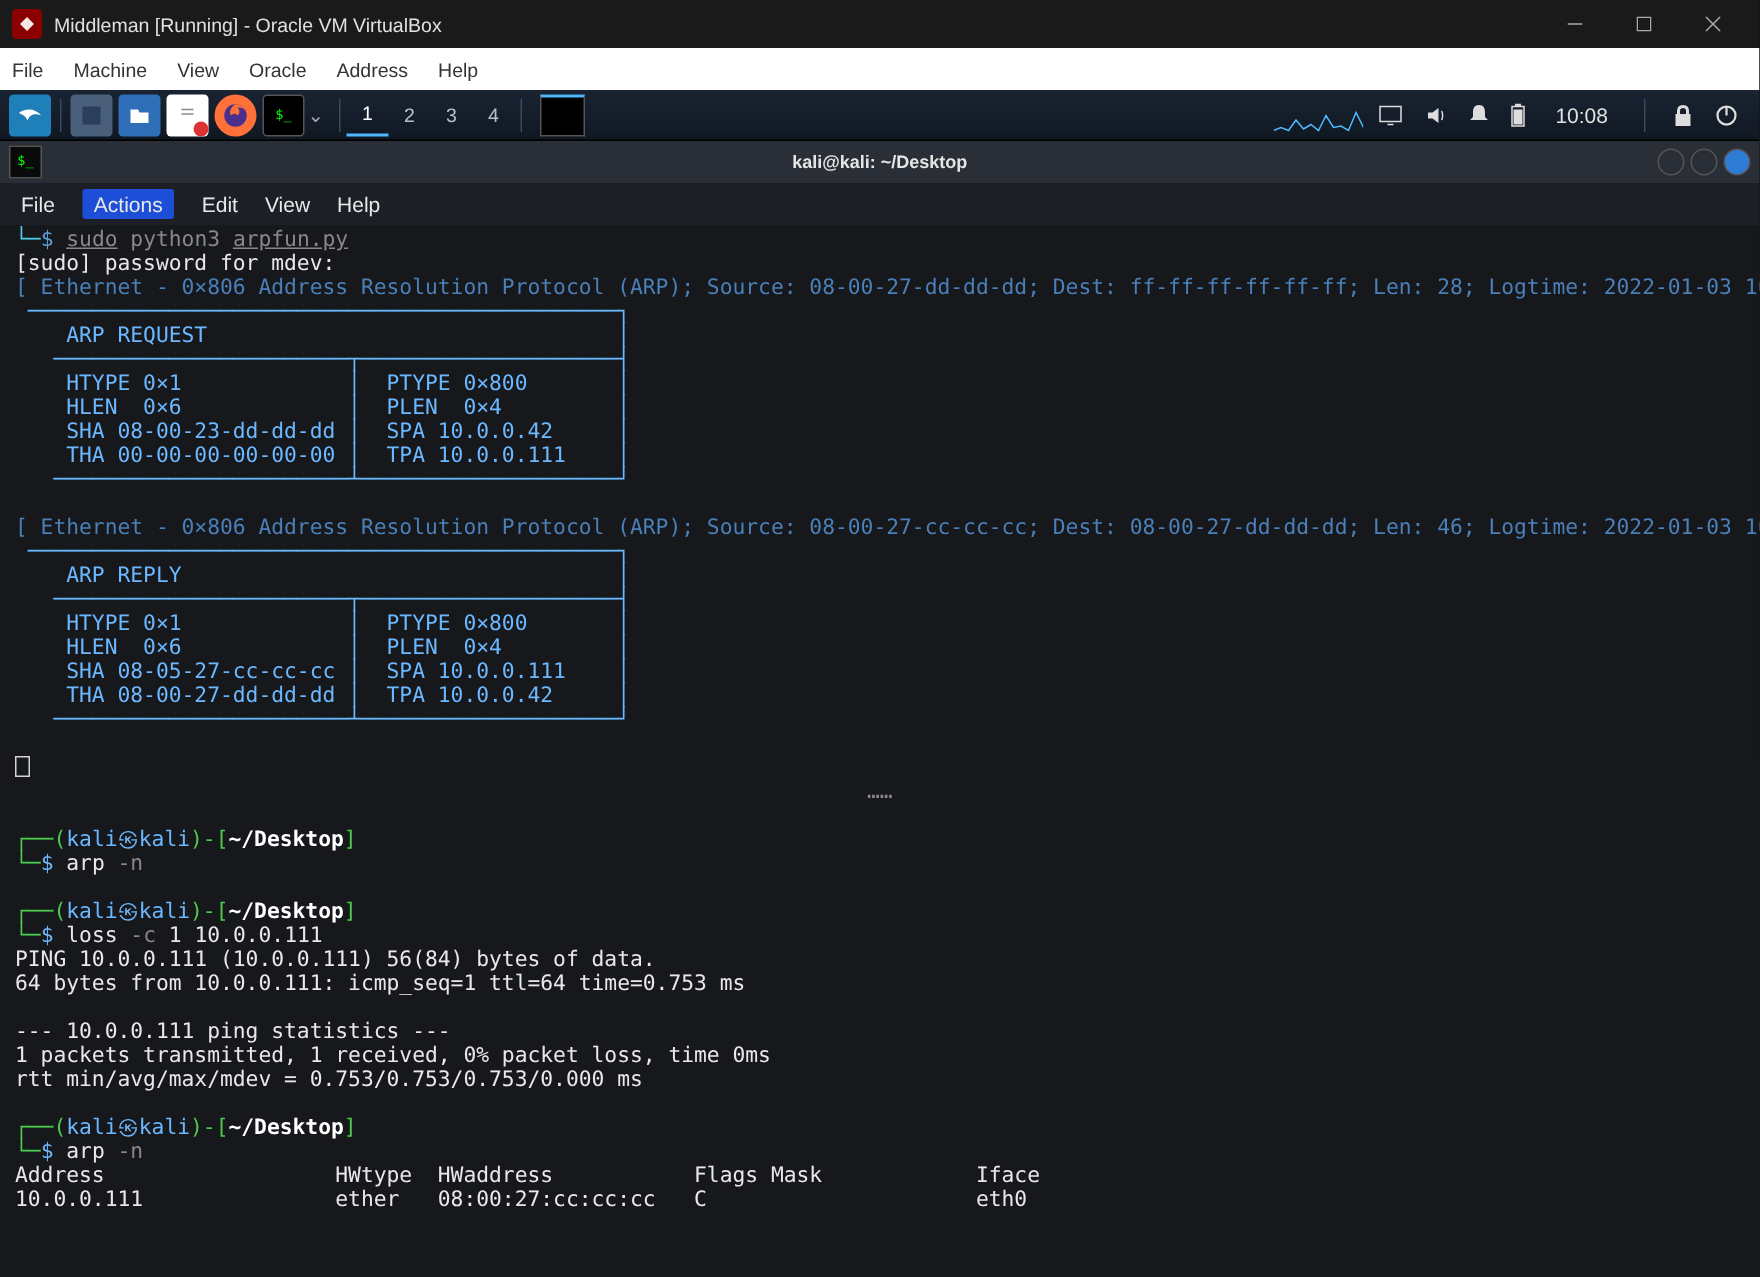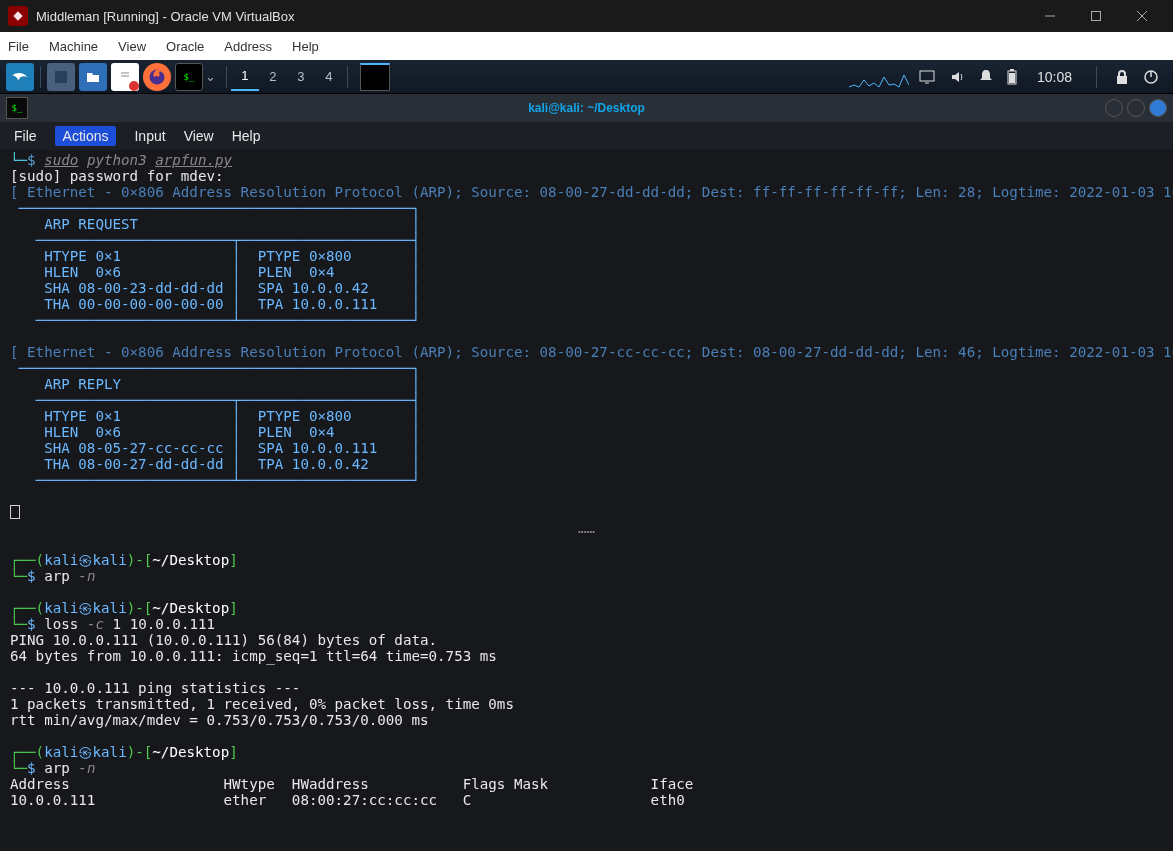--- a/index.html
+++ b/index.html
@@ -27,34 +27,34 @@
 .taskbtn { width:30px; height:28px; margin-left:8px; background:#000; border:1px solid #555; border-top:2px solid #4db8ff; }
 .panel-spacer { flex:1; }
 .graph-area { width:60px; height:24px; position:relative; overflow:hidden; }
 .graph-area svg { width:100%; height:100%; }
 .tray { display:flex; align-items:center; gap:14px; padding:0 10px; }
 .tray-icon { display:flex; align-items:center; }
 .clock { font-size:14px; padding:0 6px; }
 .term-window { position:absolute; top:94px; left:0; right:0; bottom:0; background:#16181c; display:flex; flex-direction:column; }
 .term-tb { height:28px; background:#2a2e36; display:flex; align-items:center; position:relative; }
 .term-tb-icon { width:22px; height:22px; margin:0 6px; background:#0a0a0a; border:1px solid #555; display:flex; align-items:center; justify-content:center; font-family:monospace; font-size:9px; color:#0f0; }
-.term-tb-title { position:absolute; left:50%; transform:translateX(-50%); color:#0ea5e9; font-size:12px; font-weight:600; }
+.term-tb-title { position:absolute; left:50%; transform:translateX(-50%); color:#e5e5e5; font-size:12px; font-weight:600; }
 .term-wbtns { position:absolute; right:6px; display:flex; gap:4px; }
 .twb { width:18px; height:18px; border-radius:50%; border:1px solid #555; background:#2a2e36; }
 .twb.close { background:#2e7cd6; }
 .term-mb { height:28px; background:#1c1f26; display:flex; align-items:center; gap:18px; padding:0 14px; color:#e8e8e8; font-size:14px; }
 .term-mb span.sel { background:#1d4ed8; padding:2px 8px; border-radius:2px; }
 .term-content { flex:1; background:#16181c; padding:2px 10px; font-family:"DejaVu Sans Mono","Consolas",monospace; font-size:14.2px; line-height:16px; color:#d4d4d4; overflow:hidden; white-space:pre; }
 .c-cy { color:#4ec9e0; }
 .c-bl-d { color:#4a7fb8; }
 .c-bl { color:#5b9fd8; }
 .c-bl-b { color:#6bb8ff; }
 .c-wh { color:#e8e8e8; }
-.c-wh-b { color:#fff; font-weight:400; }
-.c-gy { color:#888;font-style:italic; }
+.c-wh-b { color:#fff; font-weight:700; }
+.c-gy { color:#888; }
 .c-gn { color:#4ec94e; }
 .und { text-decoration:underline; }
 .sq { display:inline-block; width:10px; height:14px; border:1.5px solid #d4d4d4; vertical-align:middle; margin-top:-2px; }
 .dots { color:#888; text-align:center; display:block; }
 </style>
 </head>
 <body>
 
 <div class="vb-title">
   <div class="vb-logo">
@@ -183,21 +183,21 @@
     <div class="term-tb-title">kali@kali: ~/Desktop</div>
     <div class="term-wbtns">
       <div class="twb"></div>
       <div class="twb"></div>
       <div class="twb close"></div>
     </div>
   </div>
   <div class="term-mb">
     <span>File</span>
     <span class="sel">Actions</span>
-    <span>Input</span>
+    <span>Edit</span>
     <span>View</span>
     <span>Help</span>
   </div>
   <div class="term-content"><span class="c-cy">└─</span><span class="c-bl">$</span> <span class="c-gy und">sudo</span> <span class="c-gy">python3</span> <span class="c-gy und">arpfun.py</span>
 <span class="c-wh">[sudo] password for mdev:</span>
 <span class="c-bl-d">[ Ethernet - 0×806 Address Resolution Protocol (ARP); Source: 08-00-27-dd-dd-dd; Dest: ff-ff-ff-ff-ff-ff; Len: 28; Logtime: 2022-01-03 10:08:06.355678 ]</span>
 <span class="c-bl-b"> ──────────────────────────────────────────────┐</span>
 <span class="c-bl-b">    ARP REQUEST                                │</span>
 <span class="c-bl-b">   ───────────────────────┬────────────────────┤</span>
 <span class="c-bl-b">    HTYPE 0×1             │  PTYPE 0×800       │</span>

